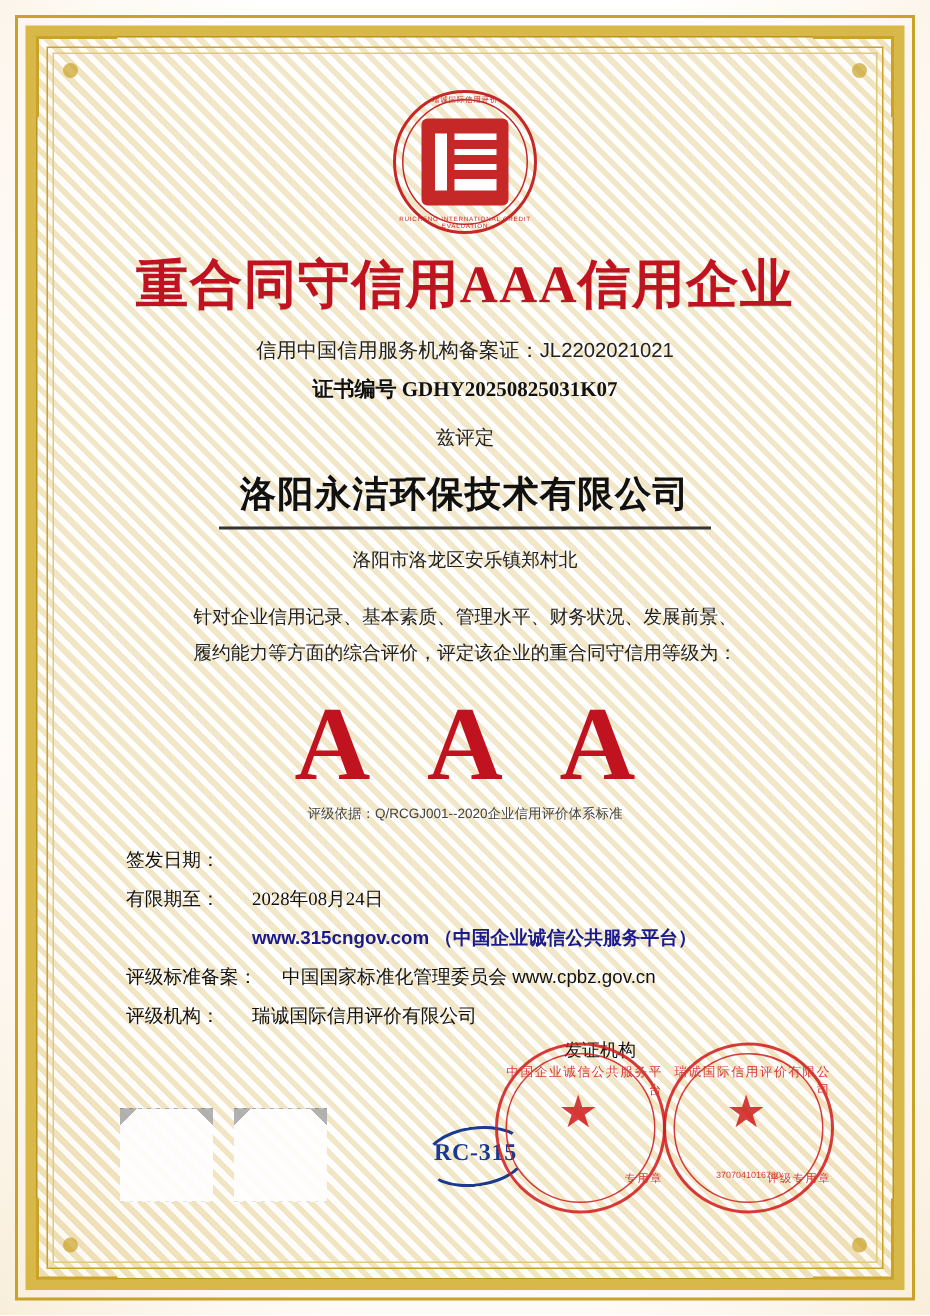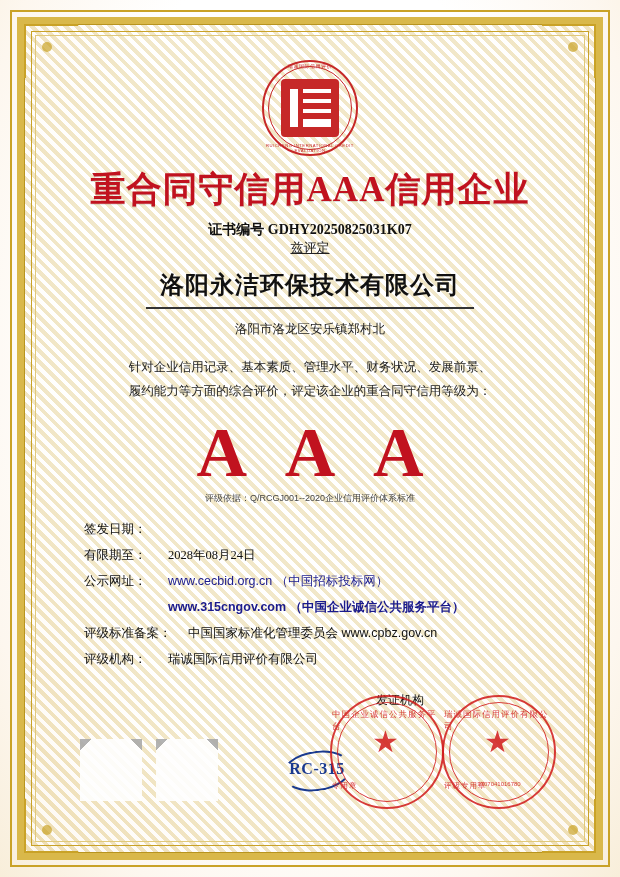--- a/index.html
+++ b/index.html
@@ -113,22 +113,22 @@
   .subtitle{
     margin-top:12px;
     font-size:13.5px;color:#222;
   }
   .cert-no{
     margin-top:8px;
     font-size:14px;color:#111;font-weight:bold;
     font-family:"Liberation Serif", serif;
   }
   .hereby{
-    margin-top:0;
-    font-size:13px;color:#222;text-decoration:underline;
+    margin-top:14px;
+    font-size:13px;color:#222;
   }
   .company{
     margin-top:12px;
     display:inline-block;
     font-family:"Liberation Serif", serif;
     font-size:24px;font-weight:bold;color:#111;
     border-bottom:2px solid #333;
     padding:0 14px 6px 14px;
     letter-spacing:1px;
   }
@@ -232,21 +232,21 @@
     position:absolute;left:50%;top:50%;
     width:0;height:0;
     transform:translate(-50%,-55%);
     color:#d11a1a;font-size:30px;line-height:0;
   }
   .seal .star::before{
     content:"★";position:absolute;left:-15px;top:-10px;
     font-size:30px;color:#d11a1a;
   }
   .seal .arc-top,.seal .arc-bottom{
-    position:absolute;left:0;right:0;text-align:left;
+    position:absolute;left:0;right:0;text-align:right;
     color:#d11a1a;font-size:8.5px;letter-spacing:1px;
   }
   .seal .arc-top{top:12px;}
   .seal .arc-bottom{bottom:16px;font-size:7.5px;}
   .seal-code{
     position:absolute;bottom:20px;left:0;right:0;text-align:center;
     font-size:6px;color:#d11a1a;
   }
   .issuer-label{
     position:absolute;right:150px;bottom:118px;
@@ -278,20 +278,21 @@
         <div class="logo-ring"></div>
         <div class="logo-ring2"></div>
         <div class="logo-text-top">瑞诚国际信用评价</div>
         <div class="logo-core"></div>
         <div class="logo-text-bottom">RUICHENG INTERNATIONAL CREDIT EVALUATION</div>
       </div>
     </div>
 
     <div class="main-title">重合同守信用AAA信用企业</div>
 
+    <div class="subtitle">信用中国信用服务机构备案证：JL2202021021</div>
 
     <div class="cert-no">证书编号 GDHY20250825031K07</div>
 
     <div class="hereby">兹评定</div>
 
     <div class="company">洛阳永洁环保技术有限公司</div>
 
     <div class="address">洛阳市洛龙区安乐镇郑村北</div>
 
     <div class="desc">
@@ -302,24 +303,20 @@
     <div class="grade">A A A</div>
     <div class="grade-standard">评级依据：Q/RCGJ001--2020企业信用评价体系标准</div>
 
     <div class="details">
       <div class="row">
         <div class="label">签发日期：</div>
       </div>
       <div class="row">
         <div class="label">有限期至：</div>
         <div class="value detail-date">2028年08月24日</div>
-      </div>
-      <div class="row">
-        <div class="label">公示网址：</div>
-        <div class="value link">www.cecbid.org.cn （中国招标投标网）</div>
       </div>
       <div class="indented link" style="color:#1a1a8c;font-weight:bold;">www.315cngov.com （中国企业诚信公共服务平台）</div>
       <div class="row">
         <div class="label" style="width:104px;">评级标准备案：</div>
         <div class="value">中国国家标准化管理委员会 www.cpbz.gov.cn</div>
       </div>
       <div class="row">
         <div class="label">评级机构：</div>
         <div class="value">瑞诚国际信用评价有限公司</div>
       </div>

